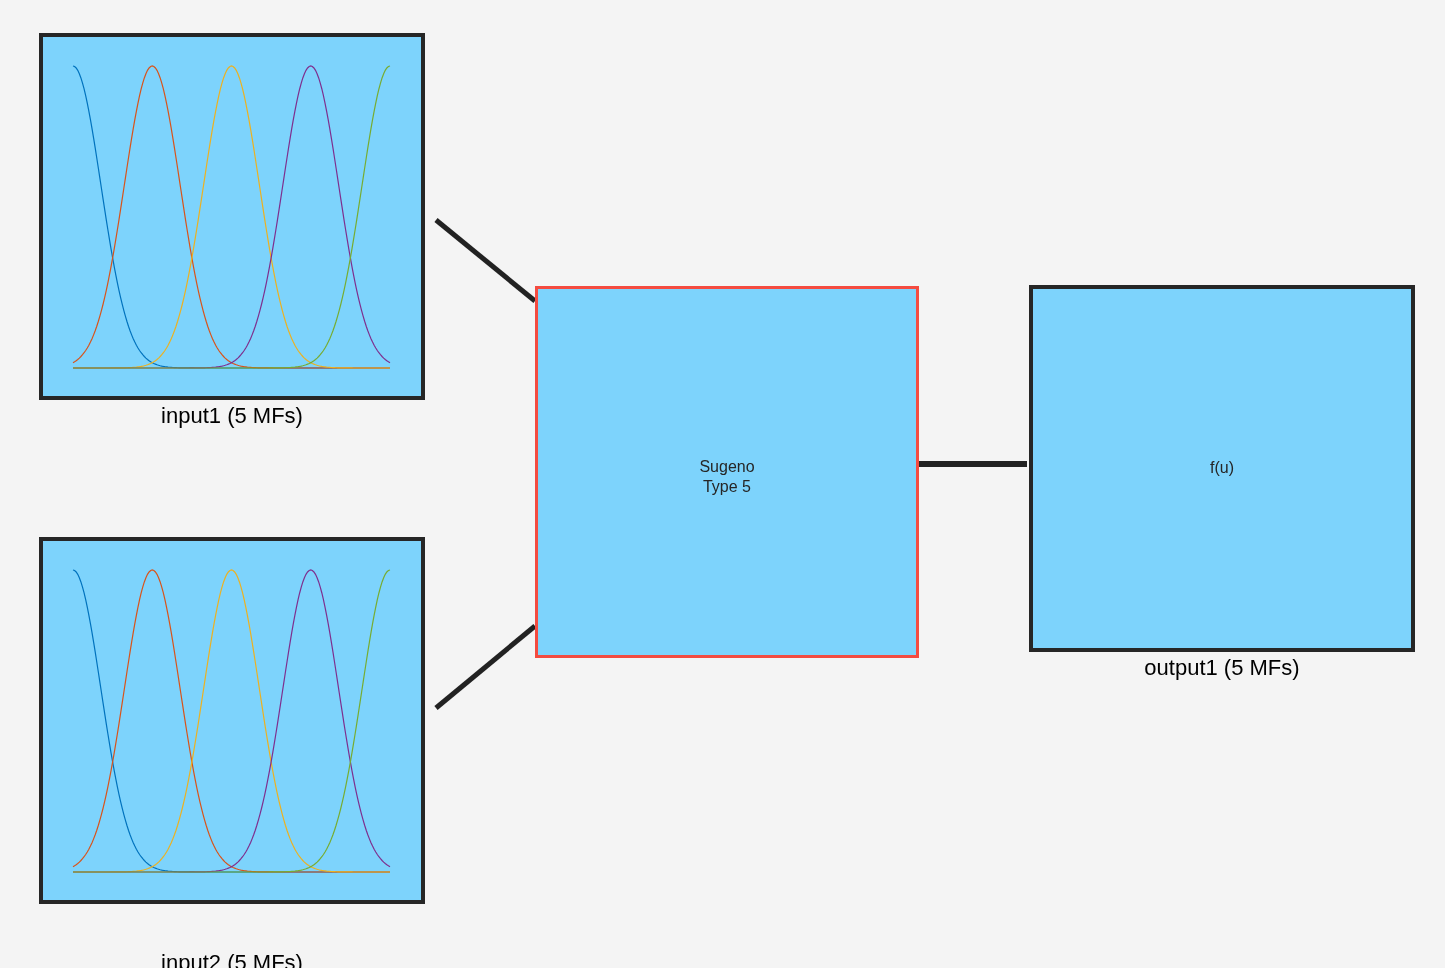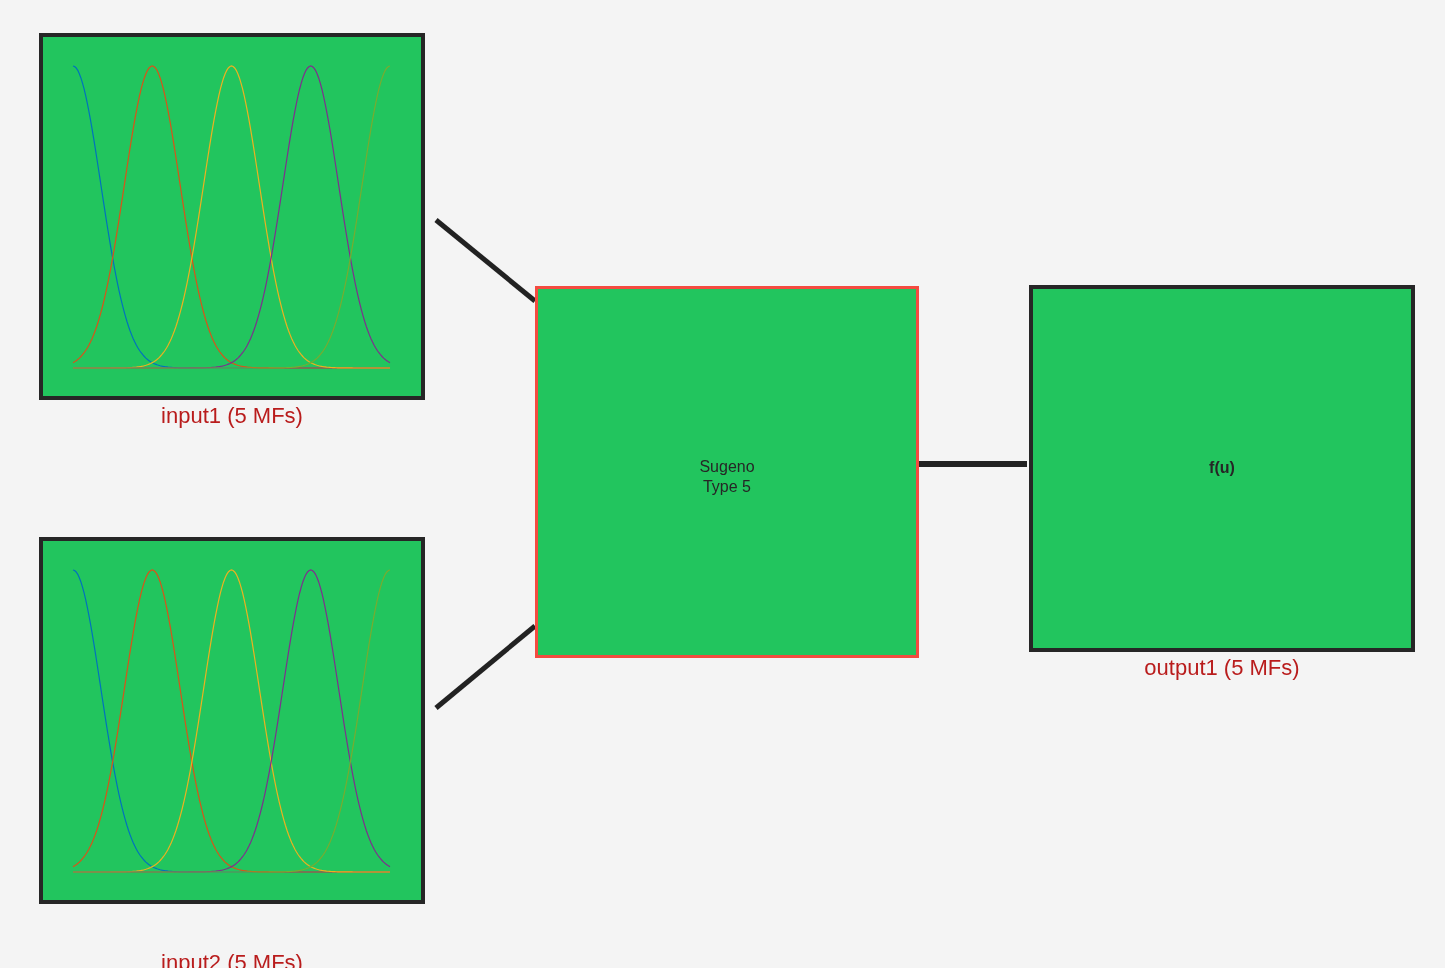--- a/index.html
+++ b/index.html
@@ -6,31 +6,31 @@
   body {
     width: 1445px; height: 968px;
     background: #f4f4f4;
     position: relative;
     overflow: hidden;
     font-family: "Liberation Sans", sans-serif;
     color: #222;
   }
   .block {
     position: absolute;
-    background: #22c55e;
+    background: #7dd3fc;
     box-sizing: border-box;
   }
   .input-block { border: 4px solid #262626; }
   .rule-block { border: 3px solid #f44b40; display: flex; align-items: center; justify-content: center; }
   .output-block { border: 4px solid #262626; display: flex; align-items: center; justify-content: center; }
   .block-label {
     position: absolute;
     font-size: 22px;
     text-align: center;
-    color: #b91c1c;
+    color: #000000;
     width: 400px;
   }
   .center-text {
     font-size: 16px;
     text-align: center;
     line-height: 20px;
     color: #262626;
   }
   .center-text span { display: block; }
   svg.wires { position: absolute; left: 0; top: 0; }
@@ -68,15 +68,15 @@
 <div class="block-label" style="left:32px; top:950px;">input2 (5 MFs)</div>
 
 <div class="block rule-block" style="left:535px; top:286px; width:384px; height:372px;">
   <div class="center-text" style="margin-top:10px;">
     <span>Sugeno</span>
     <span>Type 5</span>
   </div>
 </div>
 
 <div class="block output-block" style="left:1029px; top:285px; width:386px; height:367px;">
-  <div class="center-text" style="margin-bottom:1px;font-weight:bold;">f(u)</div>
+  <div class="center-text" style="margin-bottom:1px;">f(u)</div>
 </div>
 <div class="block-label" style="left:1022px; top:655px;">output1 (5 MFs)</div>
 
 </body></html>

